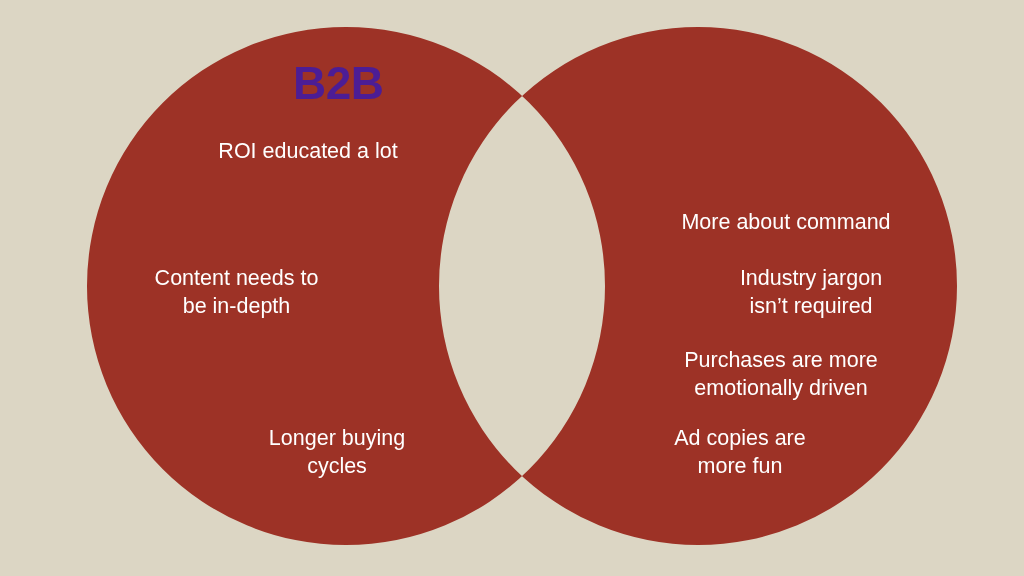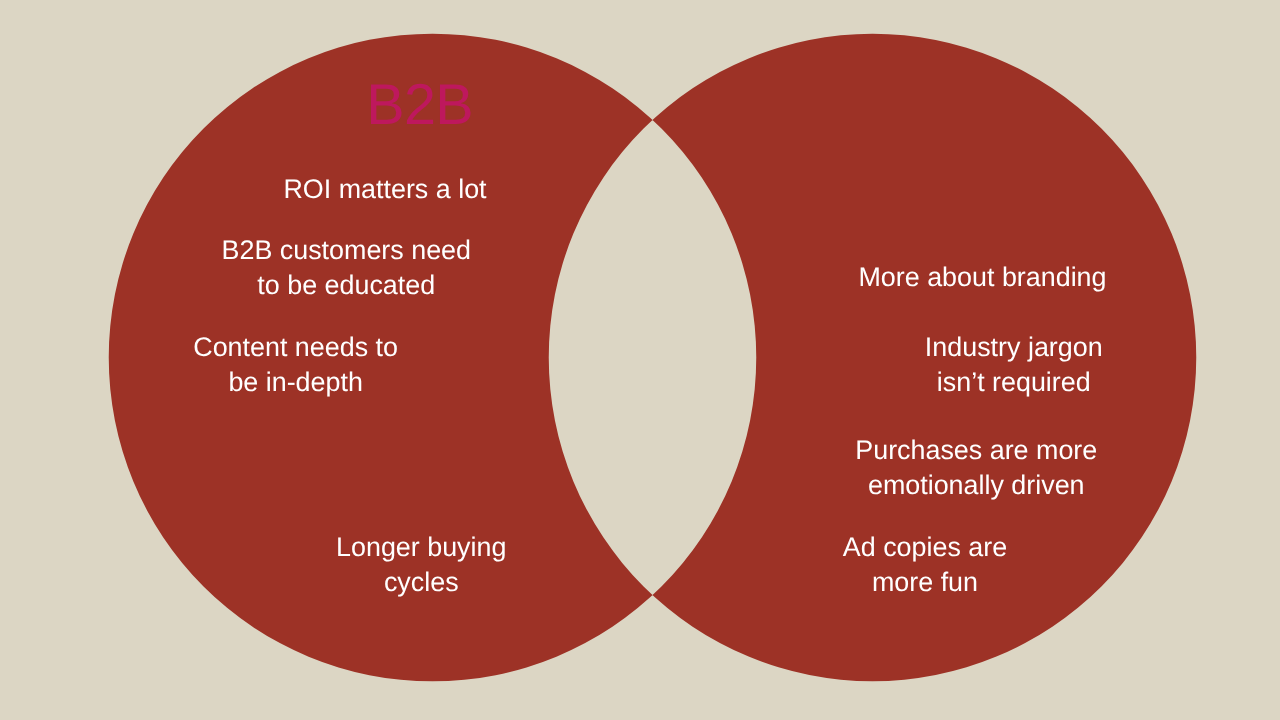--- a/index.html
+++ b/index.html
@@ -28,23 +28,23 @@
   }
   .text-layer {
     position: absolute;
     top: 0;
     left: 0;
     width: 1024px;
     height: 576px;
   }
   .circle-title {
     position: absolute;
-    color: #be185d;
+    color: #4c1d95;
     font-size: 46px;
-    font-weight: normal;
+    font-weight: bold;
     letter-spacing: -0.5px;
     line-height: 1;
     white-space: nowrap;
   }
   .item {
     position: absolute;
     color: #ffffff;
     font-size: 21.5px;
     font-weight: normal;
     line-height: 1.28;
@@ -59,30 +59,28 @@
 
   <svg id="venn-svg" viewBox="0 0 1024 576" xmlns="http://www.w3.org/2000/svg">
 
     <path id="venn-path" fill-rule="evenodd" fill="#9d3226" d="M 87 286 a 259 259 0 1 0 518 0 a 259 259 0 1 0 -518 0 Z M 439 286 a 259 259 0 1 0 518 0 a 259 259 0 1 0 -518 0 Z"></path>
   </svg>
 
   <div class="text-layer">
 
     <div class="circle-title" id="left-title" style="left: 293px; top: 60px;">B2B</div>
 
-    <div class="item" id="left-item-0" style="left: 190px; top: 138px; width: 236px;">ROI matters a lot</div>
-    <div class="item" id="left-item-1" style="left: 152px; top: 187px; width: 250px;">B2B customers need
-to be educated</div>
+    <div class="item" id="left-item-0" style="left: 190px; top: 138px; width: 236px;">ROI educated a lot</div>
     <div class="item" id="left-item-2" style="left: 119px; top: 265px; width: 235px;">Content needs to
 be in-depth</div>
     <div class="item" id="left-item-4" style="left: 238px; top: 425px; width: 198px;">Longer buying
 cycles</div>
 
 
-    <div class="item" id="right-item-1" style="left: 660px; top: 209px; width: 252px;">More about branding</div>
+    <div class="item" id="right-item-1" style="left: 660px; top: 209px; width: 252px;">More about command</div>
     <div class="item" id="right-item-2" style="left: 712px; top: 265px; width: 198px;">Industry jargon
 isn’t required</div>
     <div class="item" id="right-item-3" style="left: 656px; top: 347px; width: 250px;">Purchases are more
 emotionally driven</div>
     <div class="item" id="right-item-4" style="left: 640px; top: 425px; width: 200px;">Ad copies are
 more fun</div>
 
   </div>
 </div>
 

